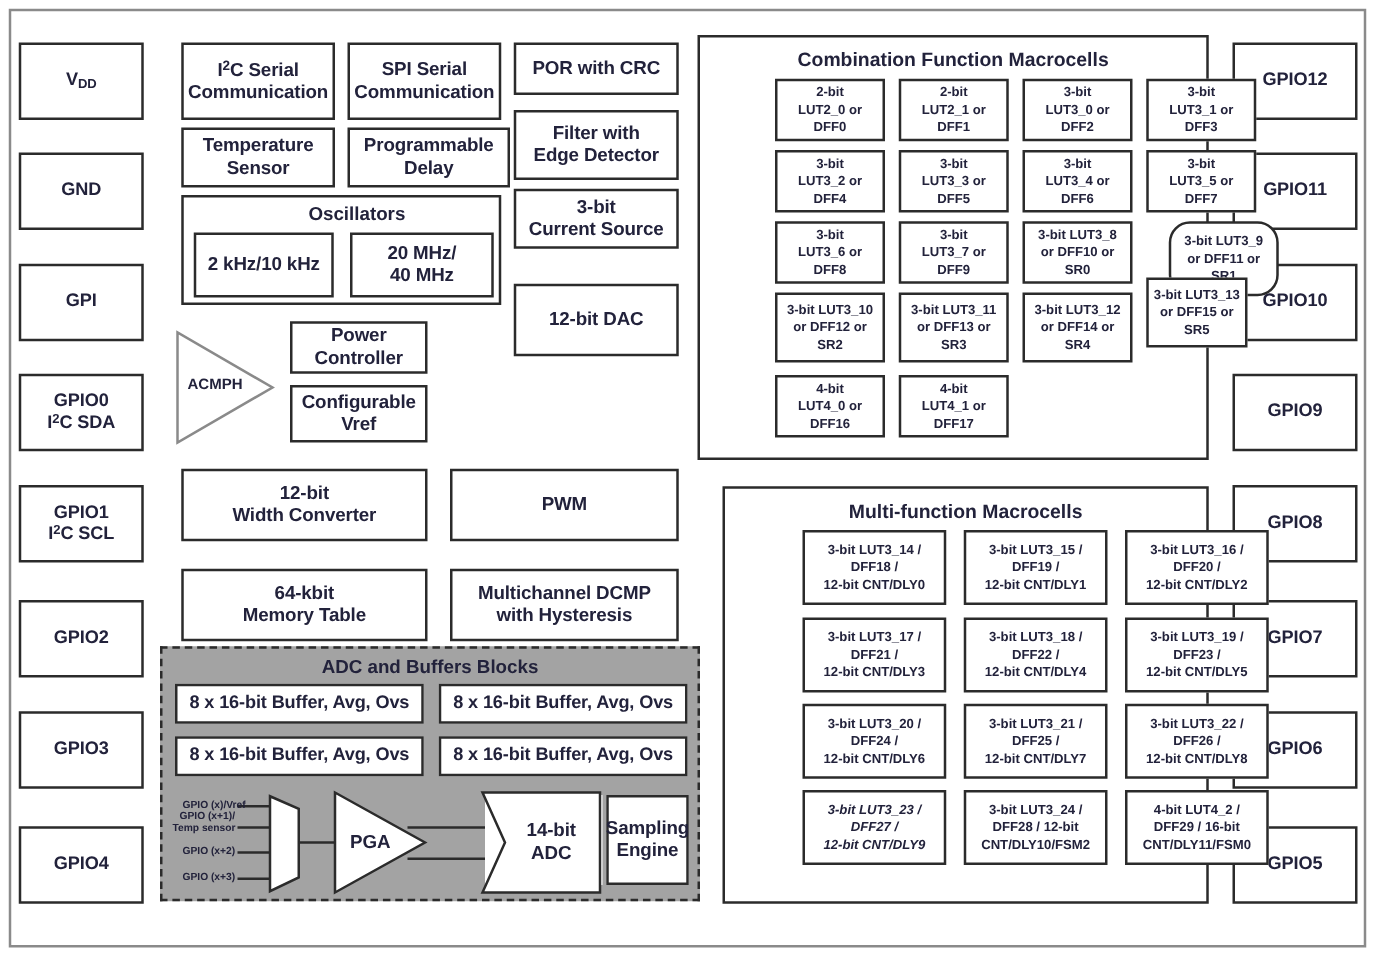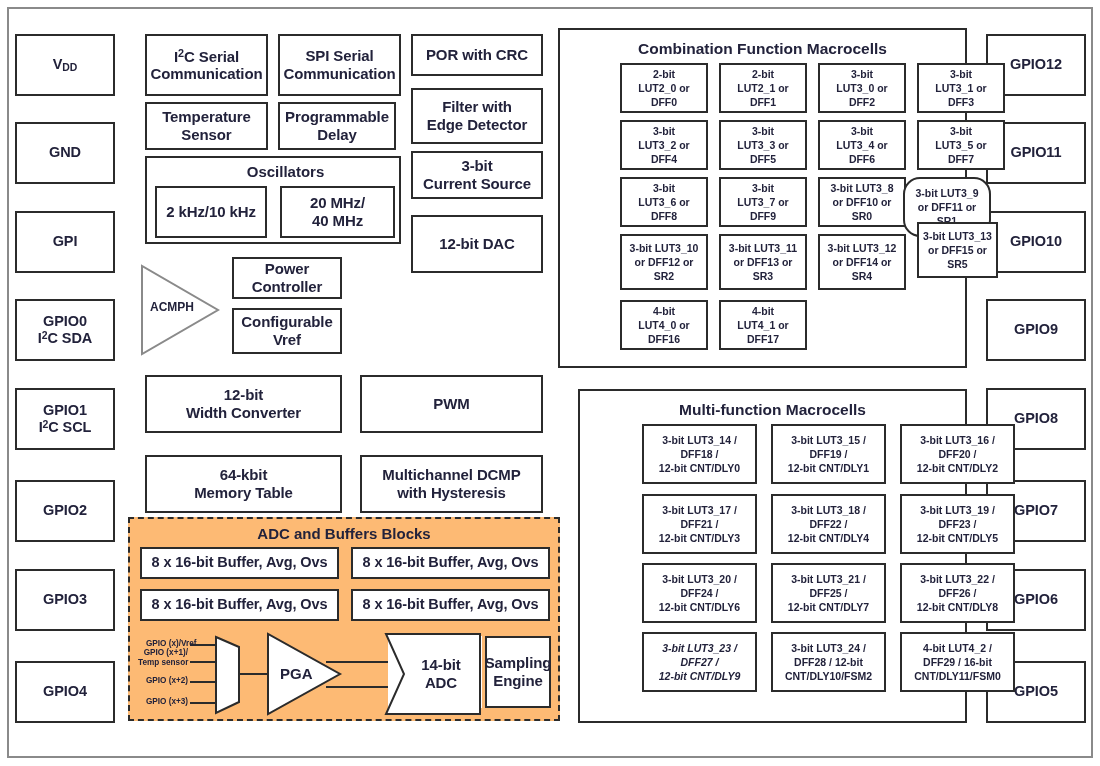--- a/index.html
+++ b/index.html
@@ -77,21 +77,21 @@
   
   .osc-outer { position: absolute; border: 2px solid #2b2b2b; background: #fff; }
   .osc-title {
     position: absolute; left: 0; right: 0; text-align: center;
     font-size: 15px; font-weight: bold; color: #22223b; padding-left: 25px;
   }
   
   .dashed-region {
     position: absolute;
     border: 2px dashed #2b2b2b;
-    background: #fdba74;
+    background: #a3a3a3;
   }
   .dashed-title {
     position: absolute; left: 0; right: 0; text-align: center;
     font-size: 15px; font-weight: bold; color: #22223b;
   }
   
   .muxlabel {
     position: absolute;
     font-size: 8.2px;
     font-weight: bold;
@@ -181,21 +181,21 @@
   </div>
   <div class="blk periph" style="left:278px;top:34px;width:123px;height:62px;">
     <span class="ln">SPI Serial</span>
     <span class="ln">Communication</span>
   </div>
 
   <div class="blk periph" style="left:145px;top:102px;width:123px;height:48px;">
     <span class="ln">Temperature</span>
     <span class="ln">Sensor</span>
   </div>
-  <div class="blk periph" style="left:278px;top:102px;width:118px;height:48px;">
+  <div class="blk periph" style="left:278px;top:102px;width:130px;height:48px;">
     <span class="ln">Programmable</span>
     <span class="ln">Delay</span>
   </div>
 
   <div class="osc-outer" style="left:145px;top:156px;width:256px;height:88px;">
     <div class="osc-title" style="top:5px;">Oscillators</div>
     <div class="blk periph" style="left:8px;top:28px;width:112px;height:52px;">
       <span class="ln">2 kHz/10 kHz</span>
     </div>
     <div class="blk periph" style="left:133px;top:28px;width:115px;height:52px;">
@@ -231,21 +231,21 @@
     <span class="ln">POR with CRC</span>
   </div>
   <div class="blk periph" style="left:411px;top:88px;width:132px;height:56px;">
     <span class="ln">Filter with</span>
     <span class="ln">Edge Detector</span>
   </div>
   <div class="blk periph" style="left:411px;top:151px;width:132px;height:48px;">
     <span class="ln">3-bit</span>
     <span class="ln">Current Source</span>
   </div>
-  <div class="blk periph" style="left:411px;top:215px;width:132px;height:58px;align-items:center;">
+  <div class="blk periph" style="left:411px;top:227px;width:132px;height:58px;align-items:center;">
     <span class="ln">12-bit DAC</span>
   </div>
   <div class="blk periph" style="left:360px;top:375px;width:183px;height:58px;">
     <span class="ln">PWM</span>
   </div>
   <div class="blk periph" style="left:360px;top:455px;width:183px;height:58px;">
     <span class="ln">Multichannel DCMP</span>
     <span class="ln">with Hysteresis</span>
   </div>
 
@@ -300,21 +300,21 @@
         <div class="cell" style="left: 111px; top: 147px; width: 88px; height: 50px;">
           <span class="ln">3-bit</span>
           <span class="ln">LUT3_7 or</span>
           <span class="ln">DFF9</span>
         </div>
         <div class="cell" style="left: 210px; top: 147px; width: 88px; height: 50px;">
           <span class="ln">3-bit LUT3_8</span>
           <span class="ln">or DFF10 or</span>
           <span class="ln">SR0</span>
         </div>
-        <div class="cell" style="left: 295px; top: 147px; width: 88px; height: 60px; border-radius: 17px;">
+        <div class="cell" style="left: 327px; top: 147px; width: 88px; height: 60px; border-radius: 17px;">
           <span class="ln">3-bit LUT3_9</span>
           <span class="ln">or DFF11 or</span>
           <span class="ln">SR1</span>
         </div>
         <div class="cell" style="left: 12px; top: 204px; width: 88px; height: 56px;">
           <span class="ln">3-bit LUT3_10</span>
           <span class="ln">or DFF12 or</span>
           <span class="ln">SR2</span>
         </div>
         <div class="cell" style="left: 111px; top: 204px; width: 88px; height: 56px;">

